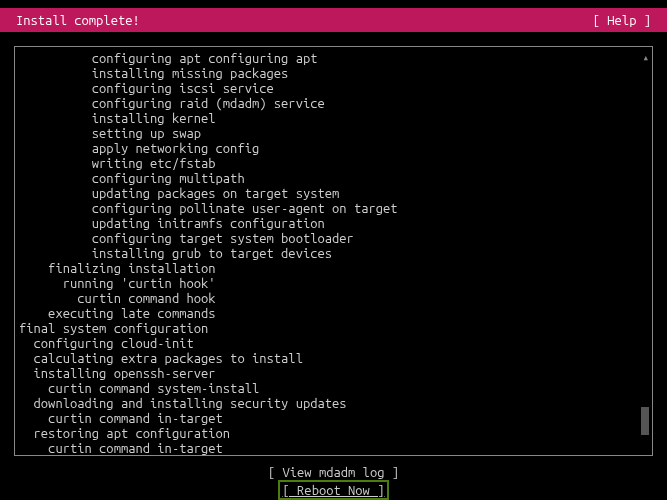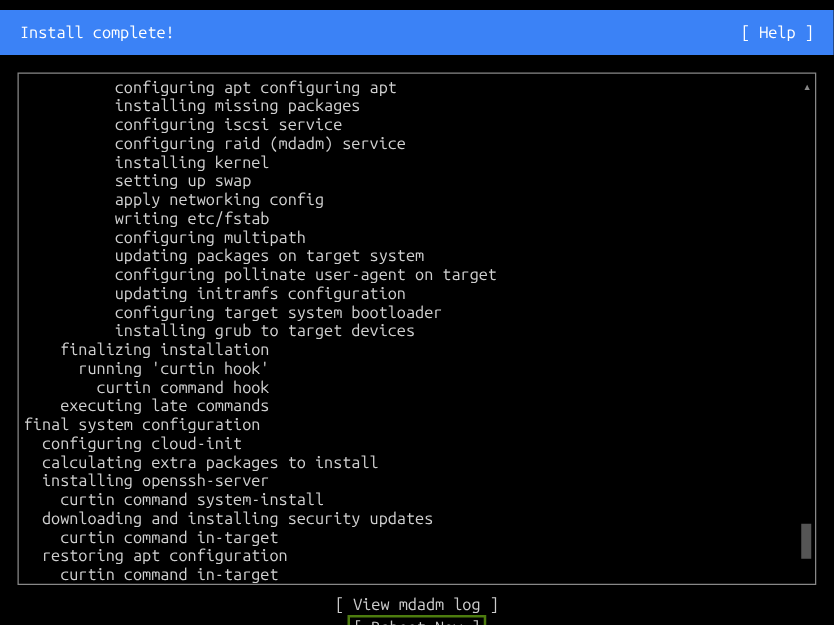--- a/index.html
+++ b/index.html
@@ -5,23 +5,23 @@
     * { margin: 0; padding: 0; box-sizing: border-box; }
     body {
       width: 667px;
       height: 500px;
       background: #000;
       font-family: 'Ubuntu Mono', 'DejaVu Sans Mono', 'Courier New', monospace;
       font-size: 13px;
       overflow: hidden;
     }
     .header {
-      background: #3b82f6;
+      background: #be185d;
       color: #fff;
-      height: 36px;
+      height: 24px;
       display: flex;
       align-items: center;
       justify-content: space-between;
       padding: 0 16px 0 16px;
       margin-top: 8px;
     }
     .header-title {
       padding-left: 0;
     }
     .header-help {

